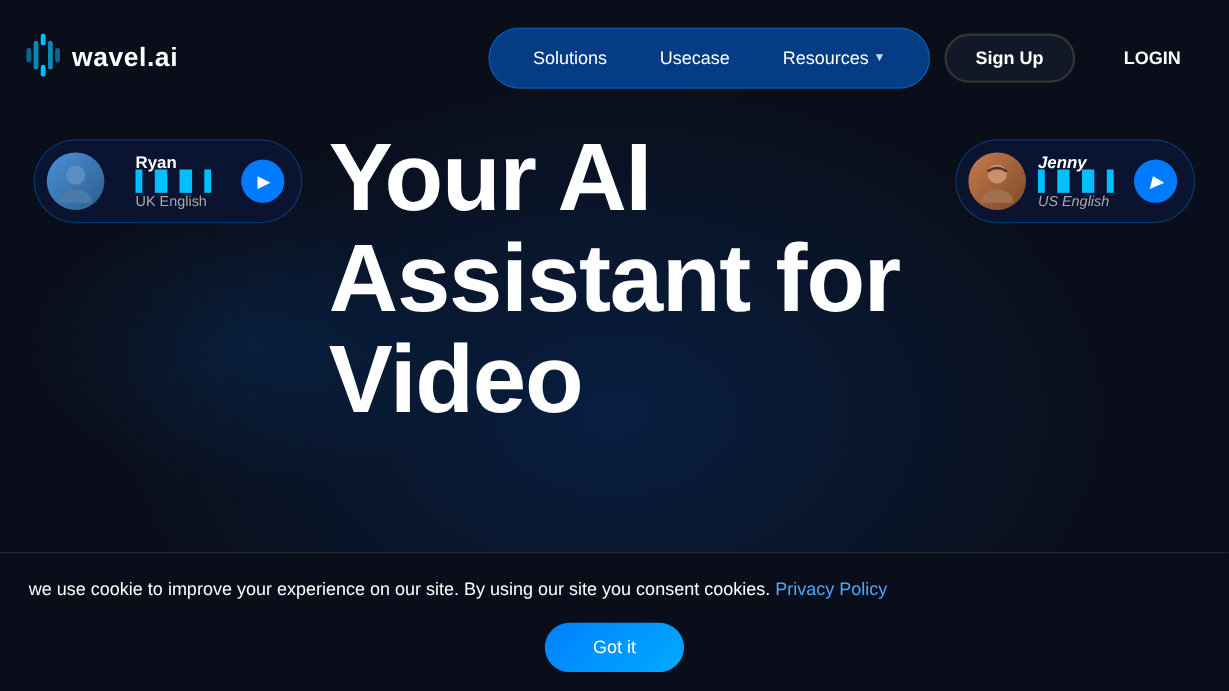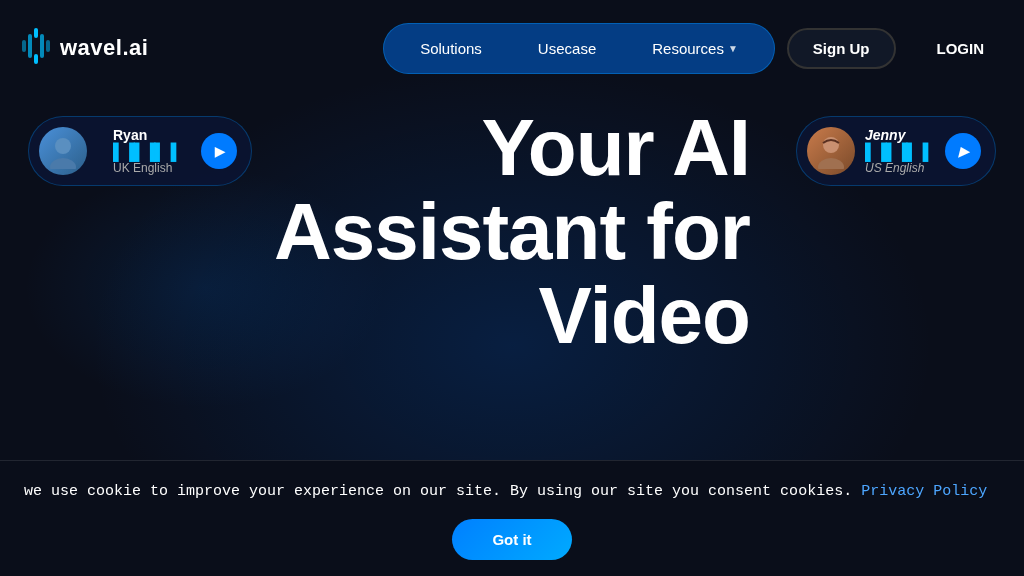--- a/index.html
+++ b/index.html
@@ -52,21 +52,21 @@
       font-size: 22px;
       font-weight: 600;
       letter-spacing: 0.5px;
     }
 
     nav {
       background: rgba(0, 100, 220, 0.55);
       border: 1px solid rgba(0, 150, 255, 0.4);
       border-radius: 50px;
       display: flex;
-      gap: 16px;
+      gap: 4px;
       padding: 8px 16px;
       margin-right: 12px;
     }
 
     .nav-item {
       padding: 8px 20px;
       border-radius: 30px;
       font-size: 15px;
       font-weight: 400;
       color: white;
@@ -113,21 +113,21 @@
     .hero {
       position: relative;
       z-index: 5;
       display: flex;
       align-items: center;
       justify-content: center;
       padding: 10px 20px 0;
     }
 
     .hero-text {
-      text-align: right;
+      text-align: left;
       z-index: 6;
     }
 
     .hero-title {
       font-size: 80px;
       font-weight: 900;
       line-height: 1.05;
       color: white;
       letter-spacing: -1px;
     }
@@ -234,38 +234,37 @@
       border-top: 1px solid rgba(255,255,255,0.1);
       padding: 20px 24px 16px;
       z-index: 100;
     }
 
     .cookie-text {
       font-size: 15px;
       color: white;
       line-height: 1.5;
       margin-bottom: 16px;
-      font-family: Liberation Mono, monospace;
     }
 
     .cookie-link {
       color: #4da6ff;
       text-decoration: none;
     }
 
     .cookie-got-it {
       display: block;
       margin: 0 auto;
       background: linear-gradient(135deg, #0080ff, #00aaff);
       color: white;
       border: none;
       border-radius: 30px;
       padding: 12px 40px;
       font-size: 15px;
-      font-weight: 700;
+      font-weight: 400;
       cursor: pointer;
       text-align: center;
     }
   </style>
 </head>
 <body>
 
 <div class="bg-glow"></div>
 
 <header>

